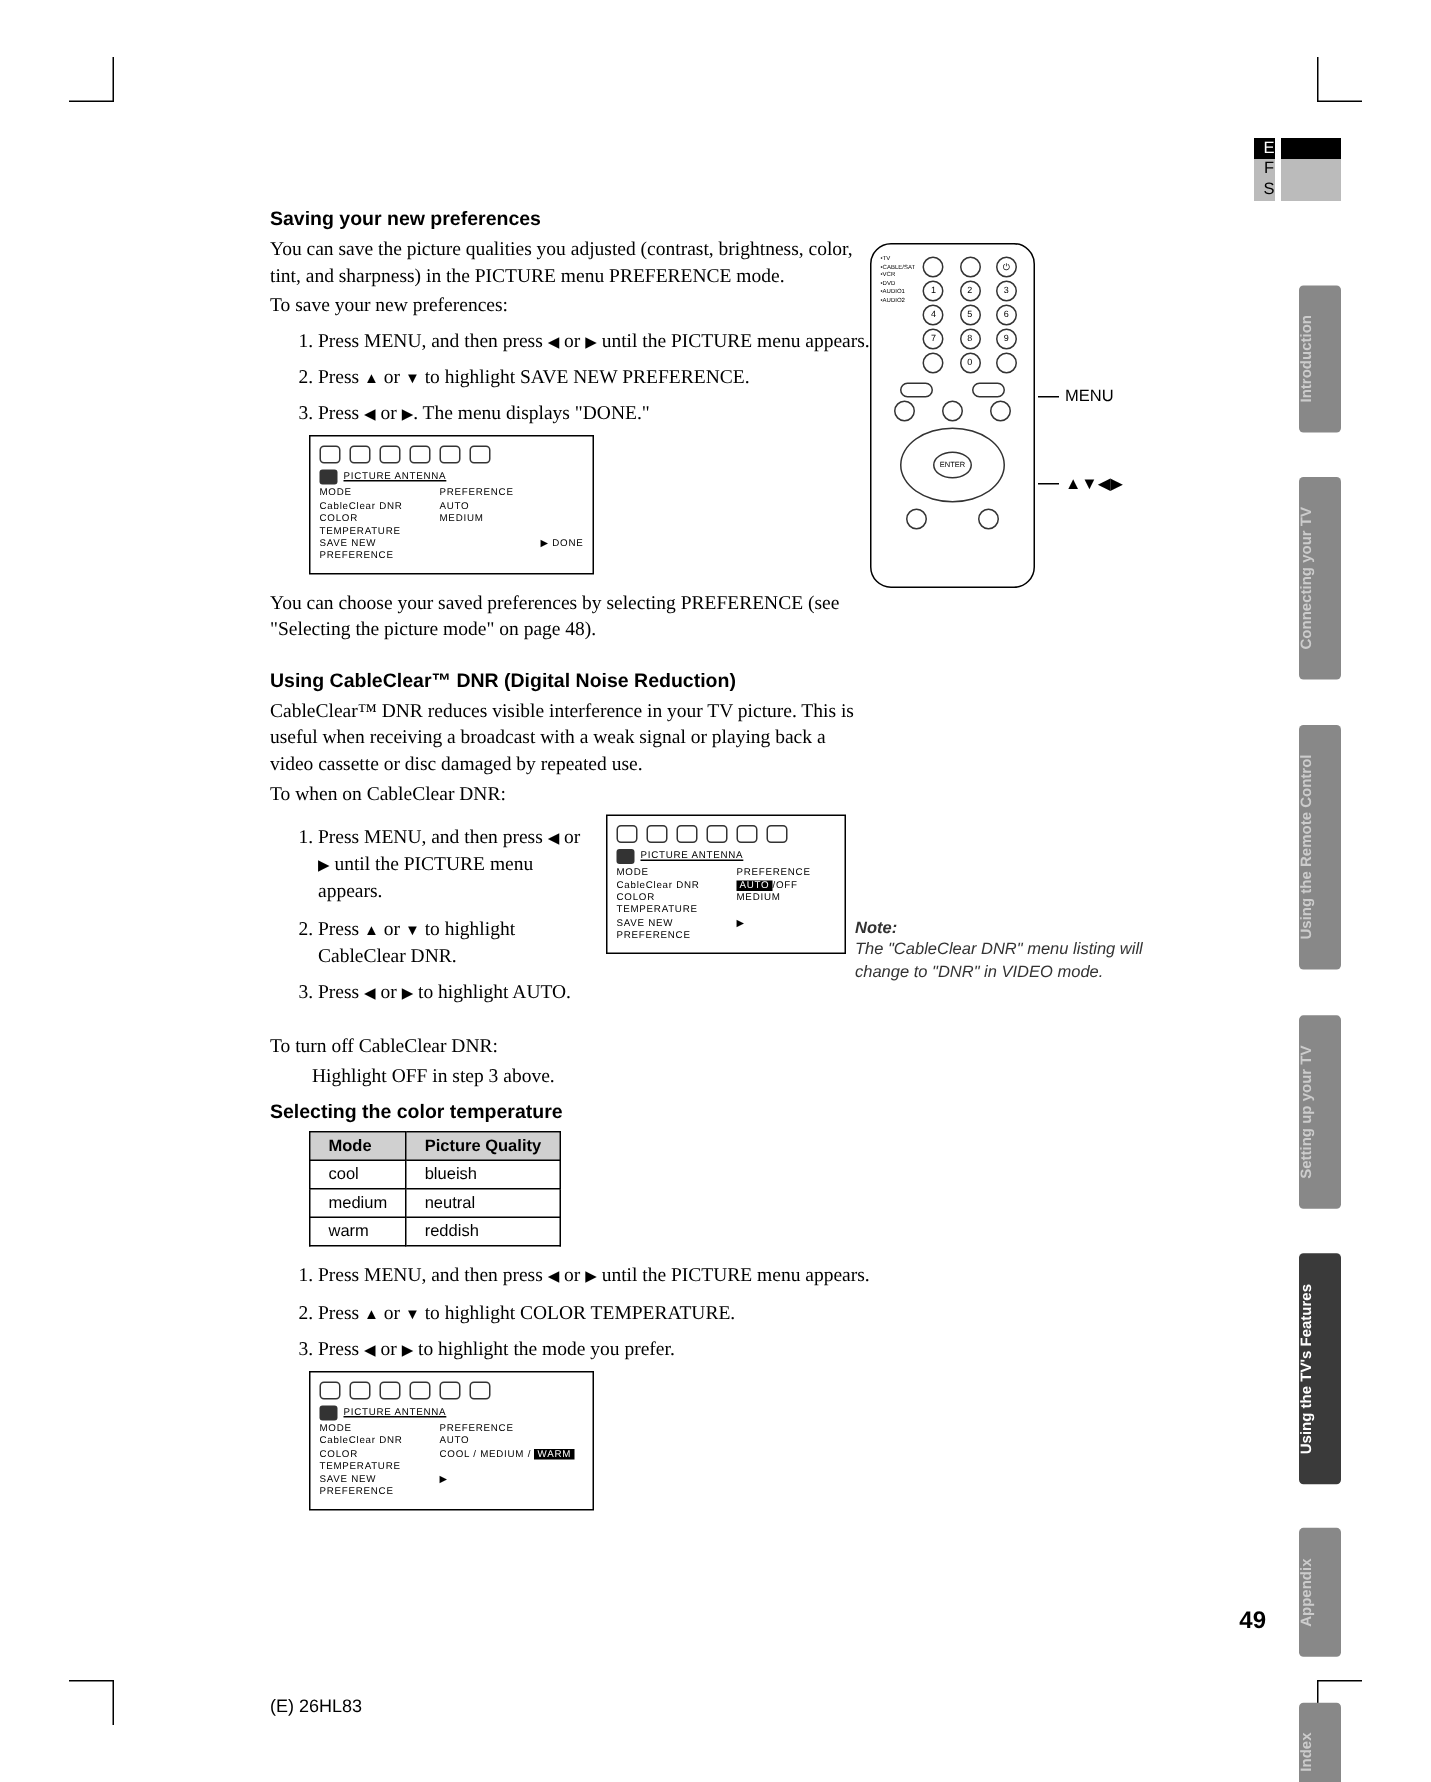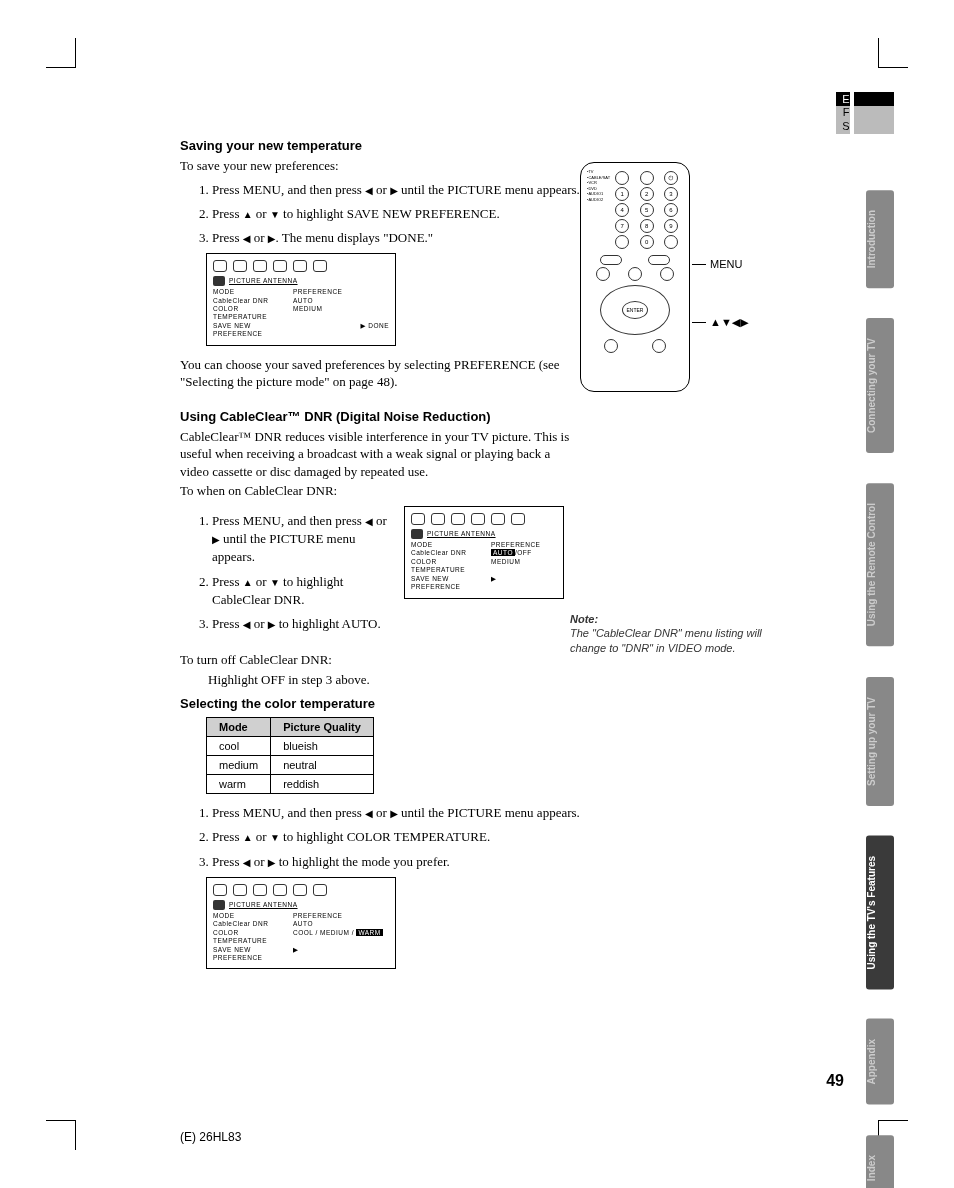--- a/index.html
+++ b/index.html
@@ -114,21 +114,22 @@
   <div class="side-tab">Connecting your TV</div>
   <div class="side-tab">Using the Remote Control</div>
   <div class="side-tab">Setting up your TV</div>
   <div class="side-tab active">Using the TV's Features</div>
   <div class="side-tab">Appendix</div>
   <div class="side-tab">Index</div>
 </div>
 
 <div class="content">
 
-  <h3>Saving your new temperature</h3>
+  <h3>Saving your new preferences</h3>
+  <p style="width:400px;">You can save the picture qualities you adjusted (contrast, brightness, color, tint, and sharpness) in the PICTURE menu PREFERENCE mode.</p>
   <p>To save your new preferences:</p>
   <ol>
     <li><span>Press MENU, and then press </span><span class="tri">◀</span><span> or </span><span class="tri">▶</span><span> until the PICTURE menu appears.</span></li>
     <li><span>Press </span><span class="tri">▲</span><span> or </span><span class="tri">▼</span><span> to highlight SAVE NEW PREFERENCE.</span></li>
     <li><span>Press </span><span class="tri">◀</span><span> or </span><span class="tri">▶</span><span>. The menu displays "DONE."</span></li>
   </ol>
 
   <div class="menu-box">
     <div class="menu-icons">
         <div class="mi"></div>

